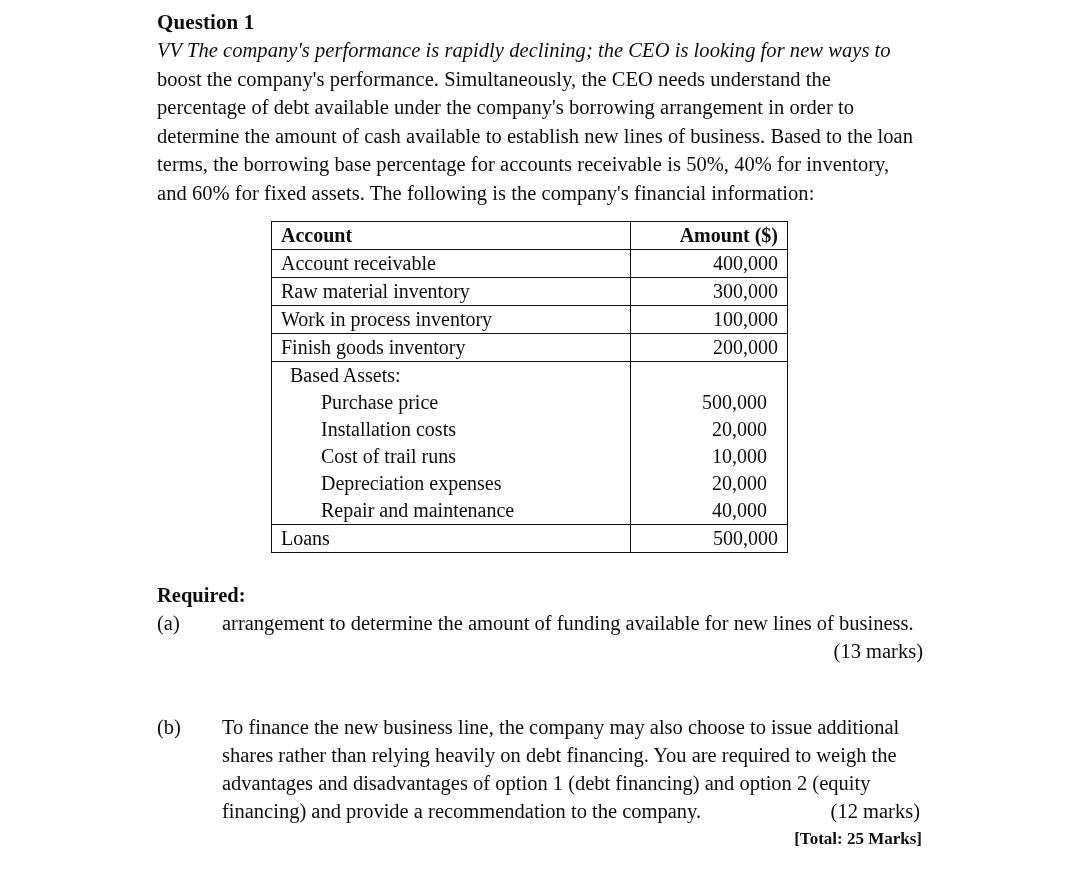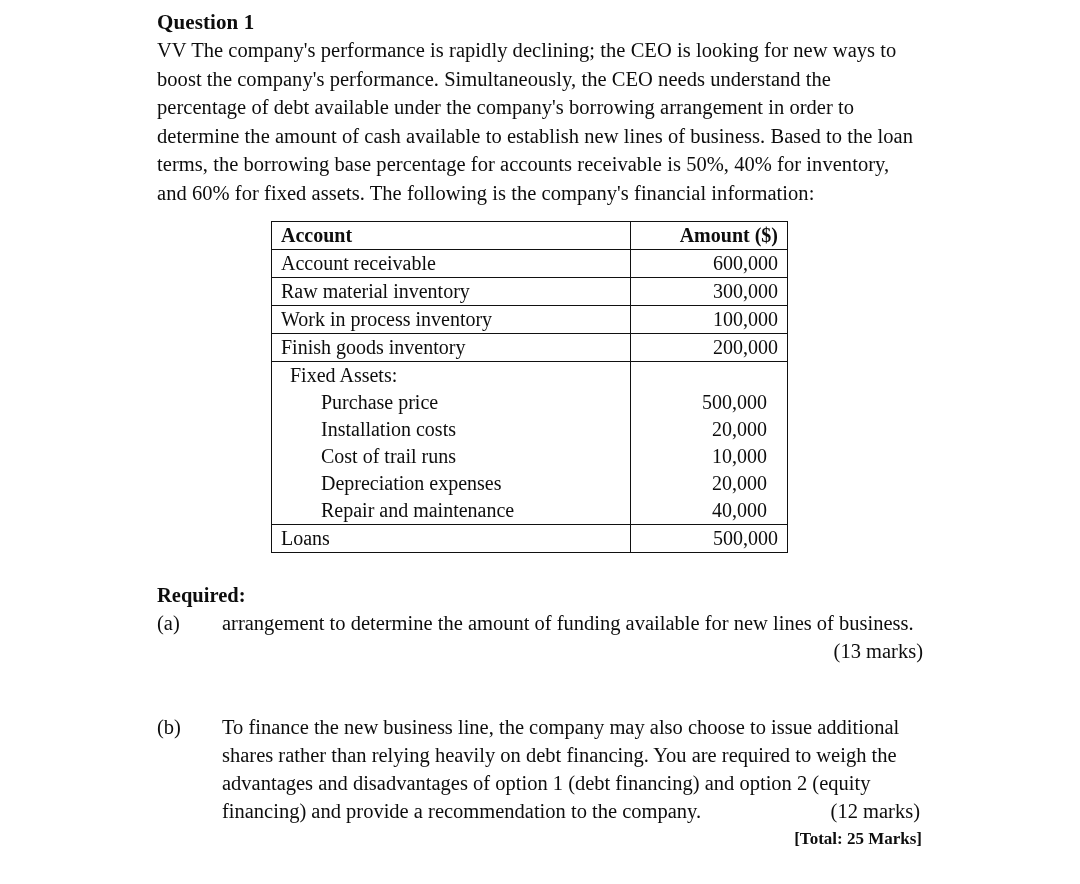--- a/index.html
+++ b/index.html
@@ -141,21 +141,21 @@
   .gap-b { height: 48px; }
 </style>
 </head>
 <body>
 
 <div class="page">
 
   <div class="q-title">Question 1</div>
 
   <div class="intro">
-    <div style="text-align:justify;">VV The company's performance is rapidly declining; the CEO is looking for new ways to</div>
+    <div style="text-align:justify;font-style:italic;">VV The company's performance is rapidly declining; the CEO is looking for new ways to</div>
     <div style="text-align:justify;">boost the company's performance. Simultaneously, the CEO needs understand the</div>
     <div style="text-align:justify;">percentage of debt available under the company's borrowing arrangement in order to</div>
     <div style="text-align:justify;">determine the amount of cash available to establish new lines of business. Based to the loan</div>
     <div style="text-align:justify;">terms, the borrowing base percentage for accounts receivable is 50%, 40% for inventory,</div>
     <div style="text-align:left;">and 60% for fixed assets. The following is the company's financial information:</div>
   </div>
 
   <div class="table-wrap">
     <table class="fin">
       <colgroup>
@@ -164,39 +164,39 @@
         </colgroup>
       <thead>
         <tr>
           <th class="acct-h">Account</th>
           <th class="amt-h">Amount ($)</th>
         </tr>
       </thead>
       <tbody>
         <tr>
           <td class="acct">Account receivable</td>
-          <td class="amt">600,000</td>
+          <td class="amt">400,000</td>
         </tr>
         <tr>
           <td class="acct">Raw material inventory</td>
           <td class="amt">300,000</td>
         </tr>
         <tr>
           <td class="acct">Work in process inventory</td>
           <td class="amt">100,000</td>
         </tr>
         <tr>
           <td class="acct">Finish goods inventory</td>
           <td class="amt">200,000</td>
         </tr>
 
         <tr>
           <td class="fa-label">
             <ul class="fa-list">
-              <li class="head">Fixed Assets:</li>
+              <li class="head">Based Assets:</li>
               <li class="sub">Purchase price</li>
               <li class="sub">Installation costs</li>
               <li class="sub">Cost of trail runs</li>
               <li class="sub">Depreciation expenses</li>
               <li class="sub">Repair and maintenance</li>
             </ul>
           </td>
           <td class="fa-amts">
             <ul class="fa-list">
               <li class="blank">&nbsp;</li>

